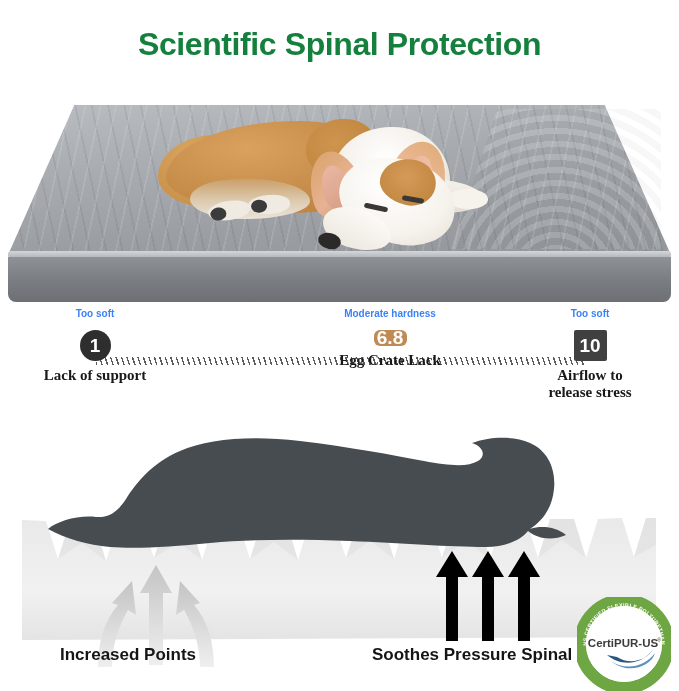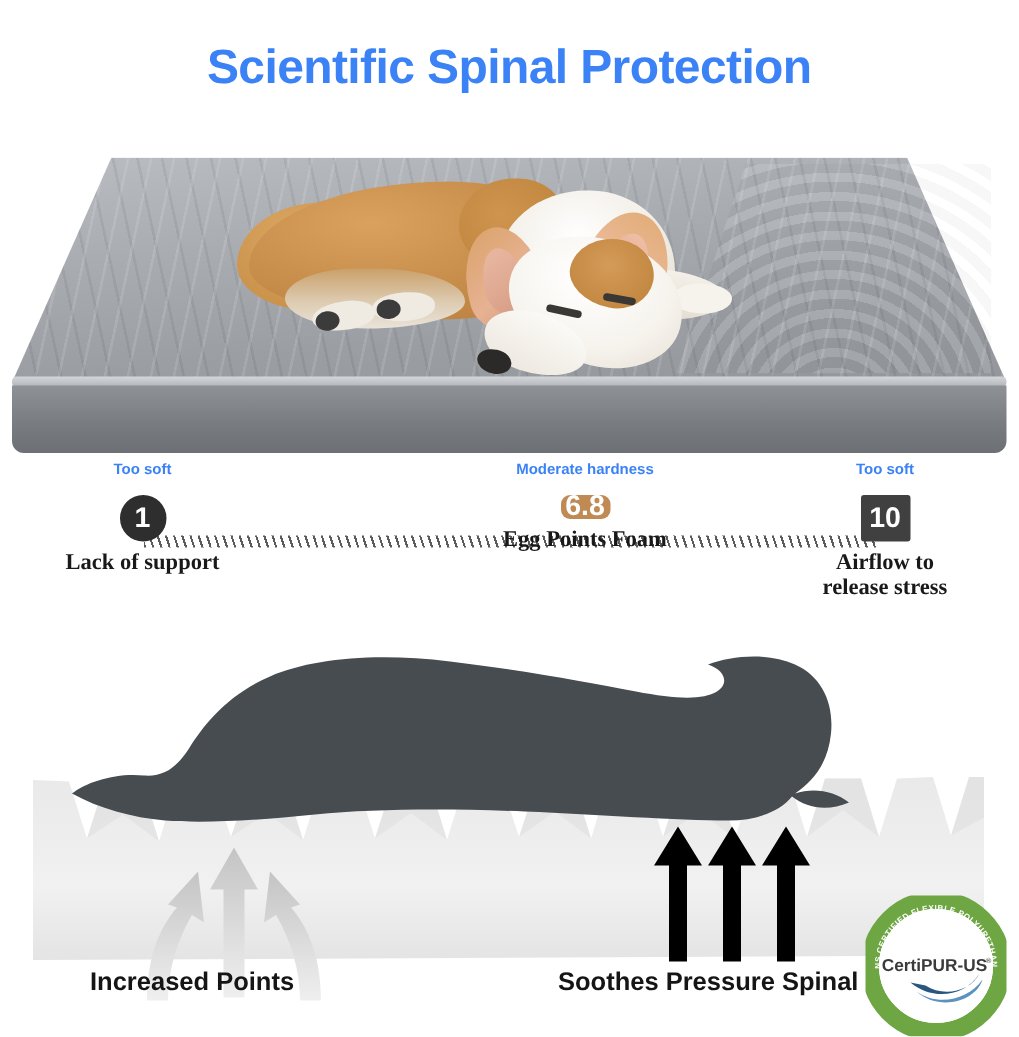--- a/index.html
+++ b/index.html
@@ -26,21 +26,21 @@
     width: 679px;
     height: 48px;
     display: flex;
     align-items: center;
     justify-content: center;
   }
   .title-text {
     font-size: 32px;
     font-weight: bold;
     letter-spacing: -0.4px;
-    color: #3b82f6;
+    color: #15803d;
     white-space: nowrap;
     margin-top: 40px;
   }
 
   
   .hero {
     position: absolute;
     left: 0;
     top: 50px;
     width: 679px;
@@ -331,21 +331,21 @@
 
   <div class="marker m-left">
     <div class="cap-top">Too soft</div>
     <div class="chip chip-circle">1</div>
     <div class="cap-bot">Lack of support</div>
   </div>
 
   <div class="marker m-mid">
     <div class="cap-top">Moderate hardness</div>
     <div class="chip chip-accent">6.8</div>
-    <div class="cap-bot">Egg Points Foam</div>
+    <div class="cap-bot">Egg Crate Lack</div>
   </div>
 
   <div class="marker m-right">
     <div class="cap-top">Too soft</div>
     <div class="chip chip-square">10</div>
     <div class="cap-bot">
       <span>Airflow to</span><br>
       <span>release stress</span>
     </div>
   </div>

